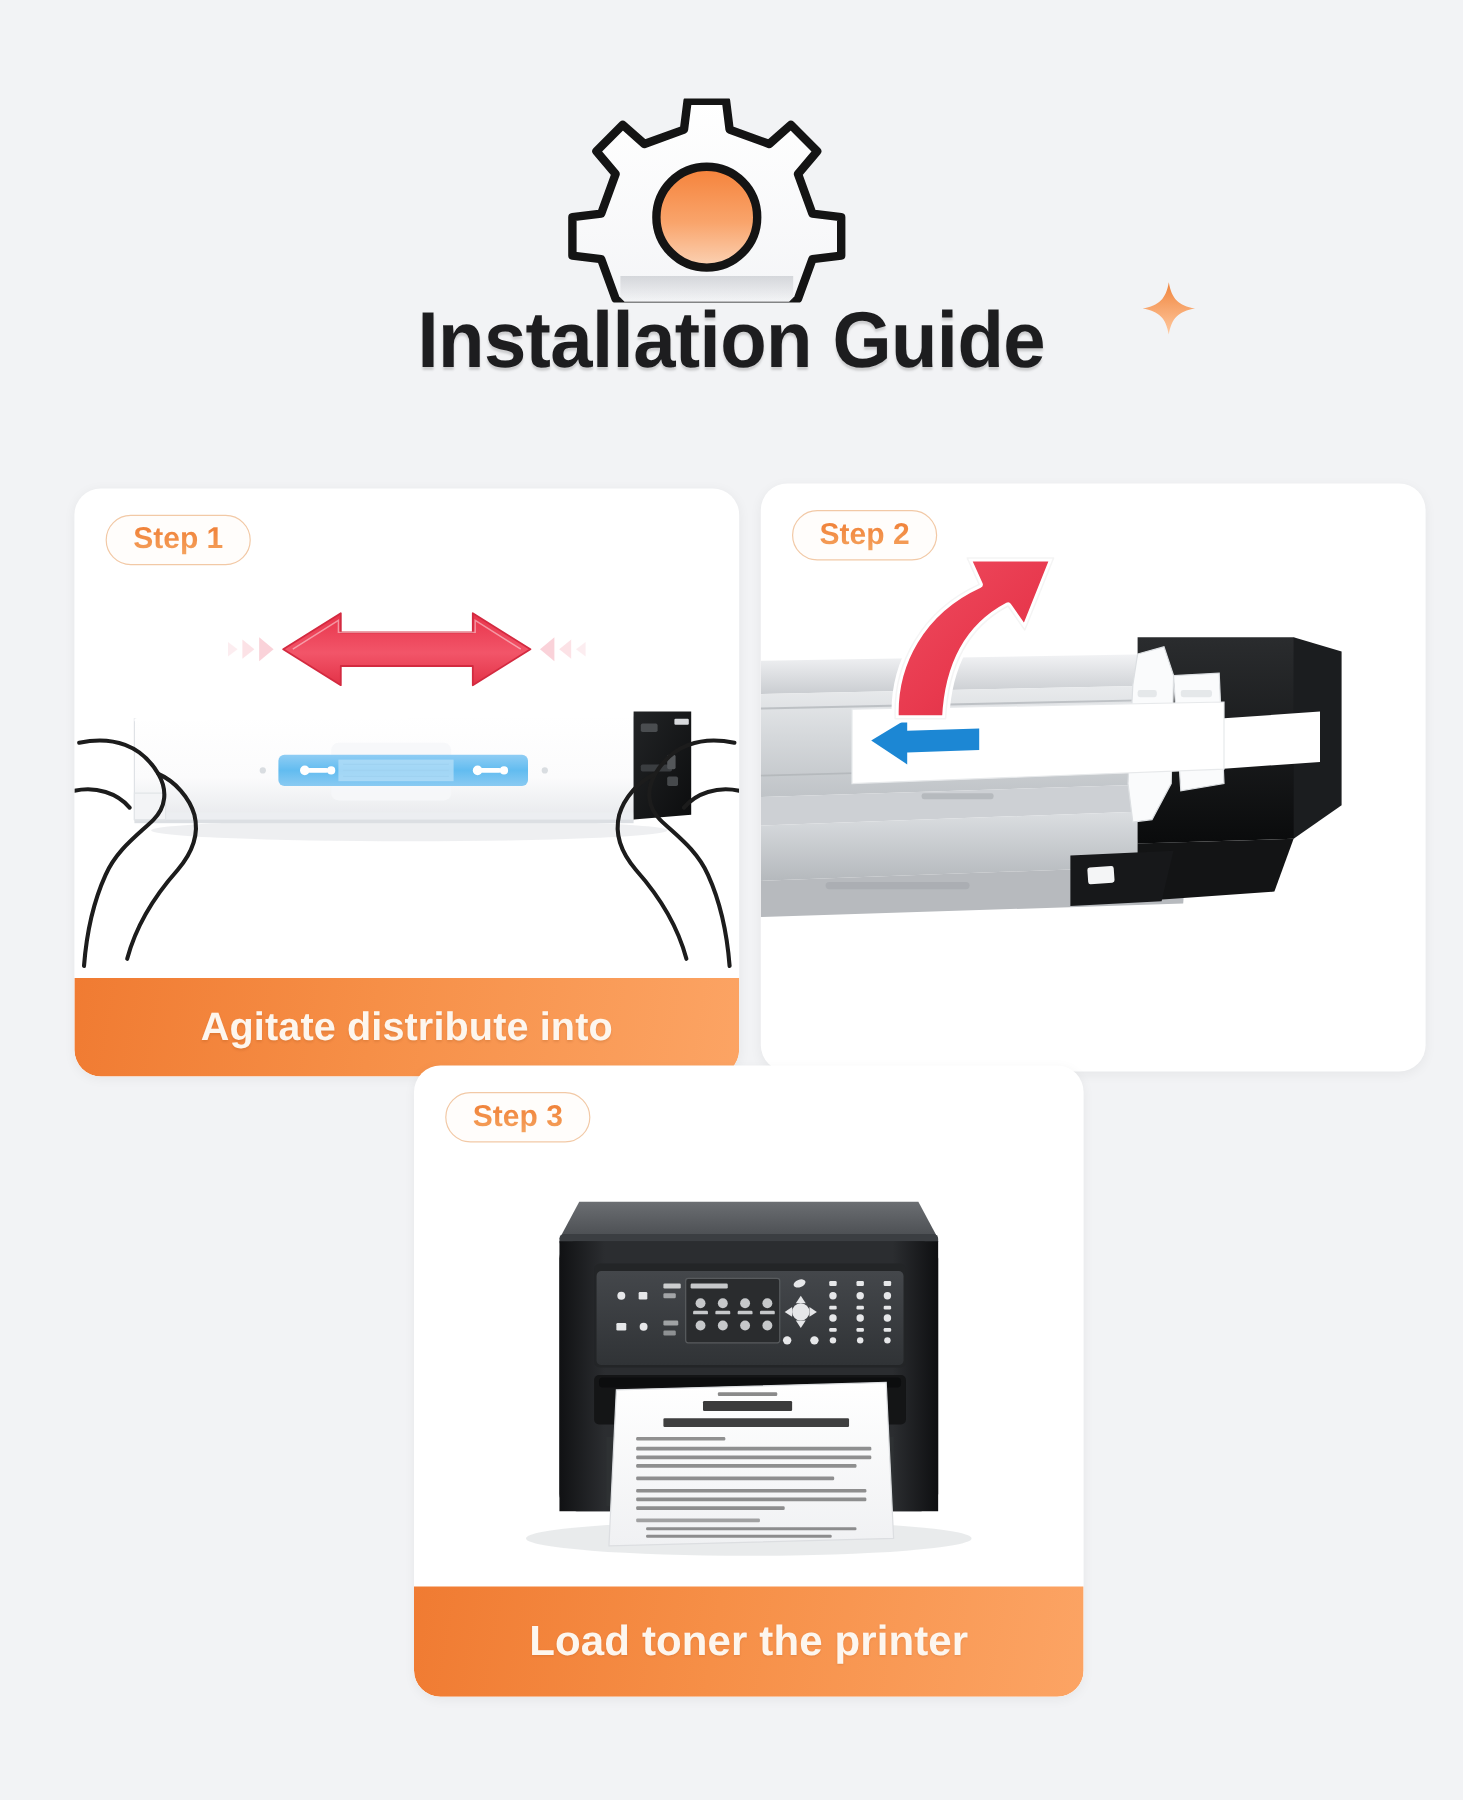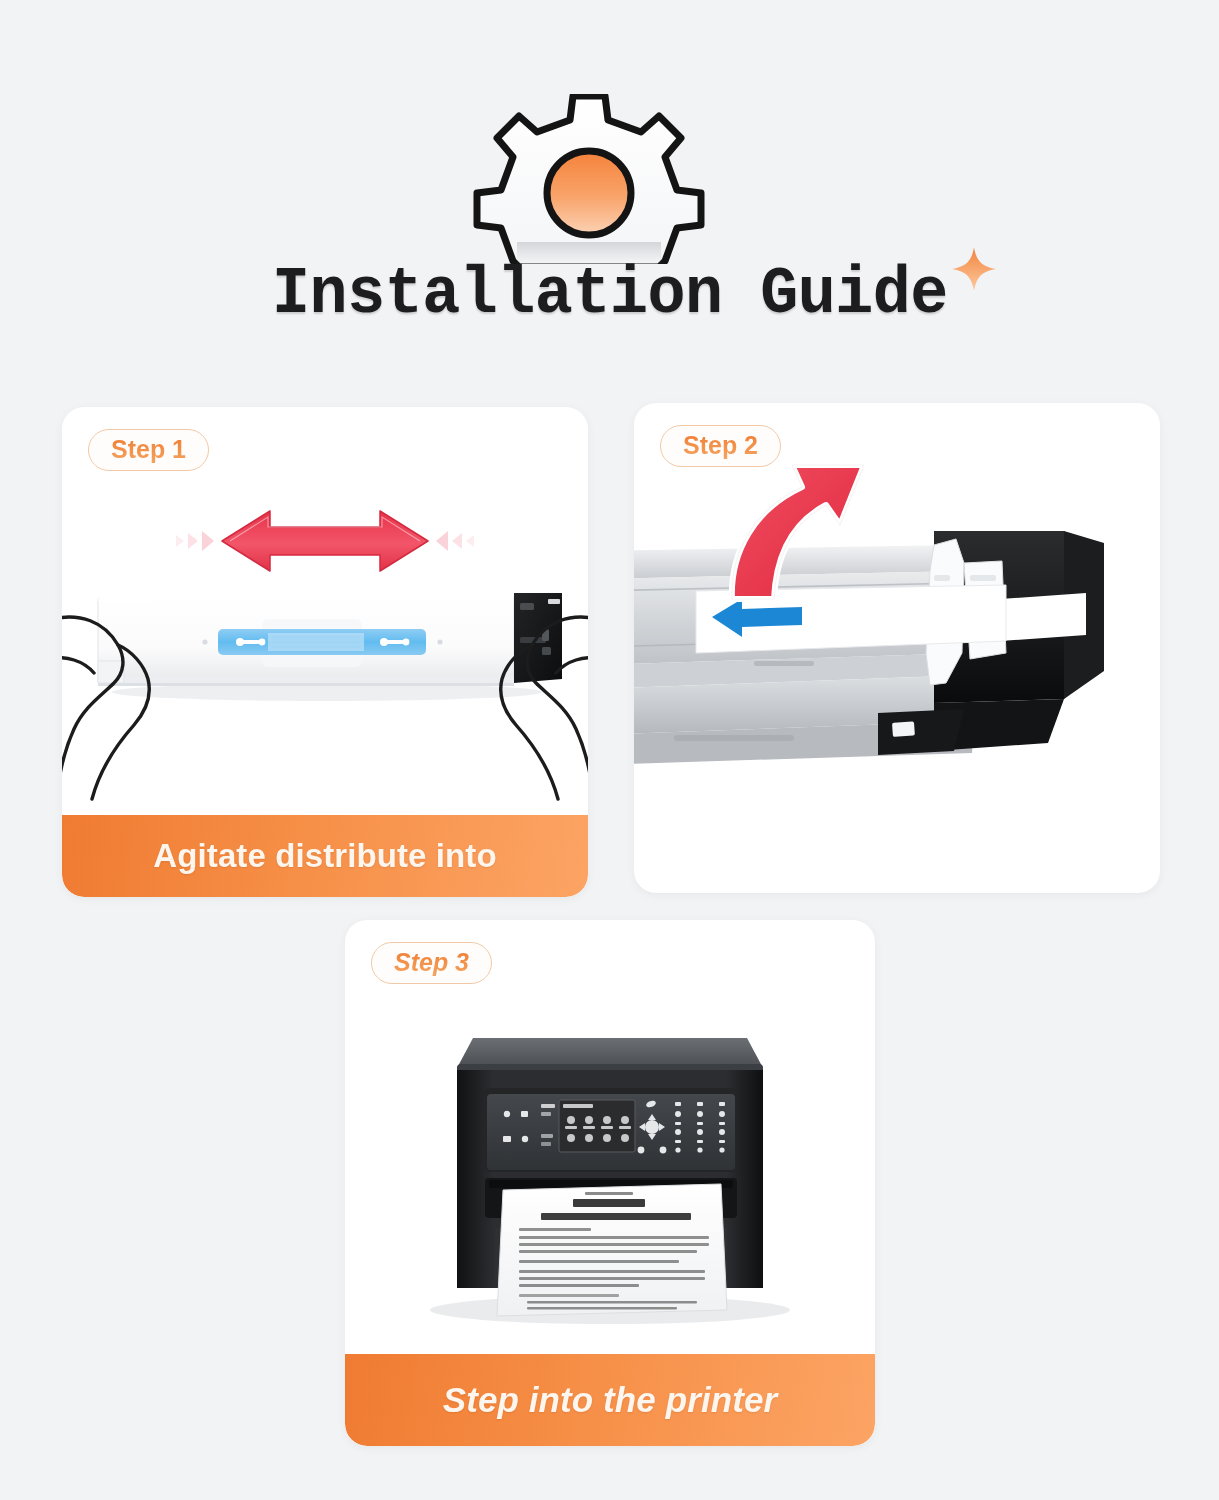--- a/index.html
+++ b/index.html
@@ -11,24 +11,23 @@
     height: 1500px;
     background: #f2f3f5;
     font-family: "Liberation Sans", sans-serif;
     overflow: hidden;
     position: relative;
   }
 
   
   .header {
     position: absolute;
-    top: 12px; left: 0;
+    top: 0; left: 0;
     width: 1177px;
     height: 370px;
-    font-family: Liberation Mono, monospace;
   }
   .gear-wrap {
     position: absolute;
     left: 50%;
     top: 82px;
     transform: translateX(-50%);
     width: 240px;
     height: 170px;
   }
   .gear-svg { display: block; width: 240px; height: 170px; }
@@ -61,24 +60,25 @@
     height: 46px;
   }
 
   
   .card {
     position: absolute;
     background: #ffffff;
     border-radius: 22px;
     box-shadow: 0 2px 10px rgba(0,0,0,0.05);
     overflow: hidden;
+    padding-left: 28px;
   }
   #card1 { left: 62px;  top: 407px;  width: 526px; height: 490px; }
   #card2 { left: 634px; top: 403px;  width: 526px; height: 490px; }
-  #card3 { left: 345px; top: 920px;  width: 530px; height: 526px; font-style: italic; }
+  #card3 { left: 345px; top: 888px;  width: 530px; height: 526px; }
 
   .badge {
     position: absolute;
     left: 26px;
     top: 22px;
     z-index: 6;
     background: #fffdfb;
     border: 1.4px solid #f2c9a6;
     border-radius: 999px;
     padding: 7px 22px 8px 22px;
@@ -494,15 +494,15 @@
         <rect x="174" y="349" width="186" height="3" rx="1"></rect>
         <rect x="174" y="356" width="120" height="3" rx="1"></rect>
         <rect x="174" y="366" width="100" height="3" rx="1" opacity="0.8"></rect>
         <rect x="182" y="373" width="170" height="2.5" rx="1"></rect>
         <rect x="182" y="379" width="150" height="2.5" rx="1"></rect>
       </g>
     </g>
   </svg>
 
   <div class="footer-bar">
-    <span class="footer-text">Step into the printer</span>
+    <span class="footer-text">Load toner the printer</span>
   </div>
 </div>
 
 </body></html>

